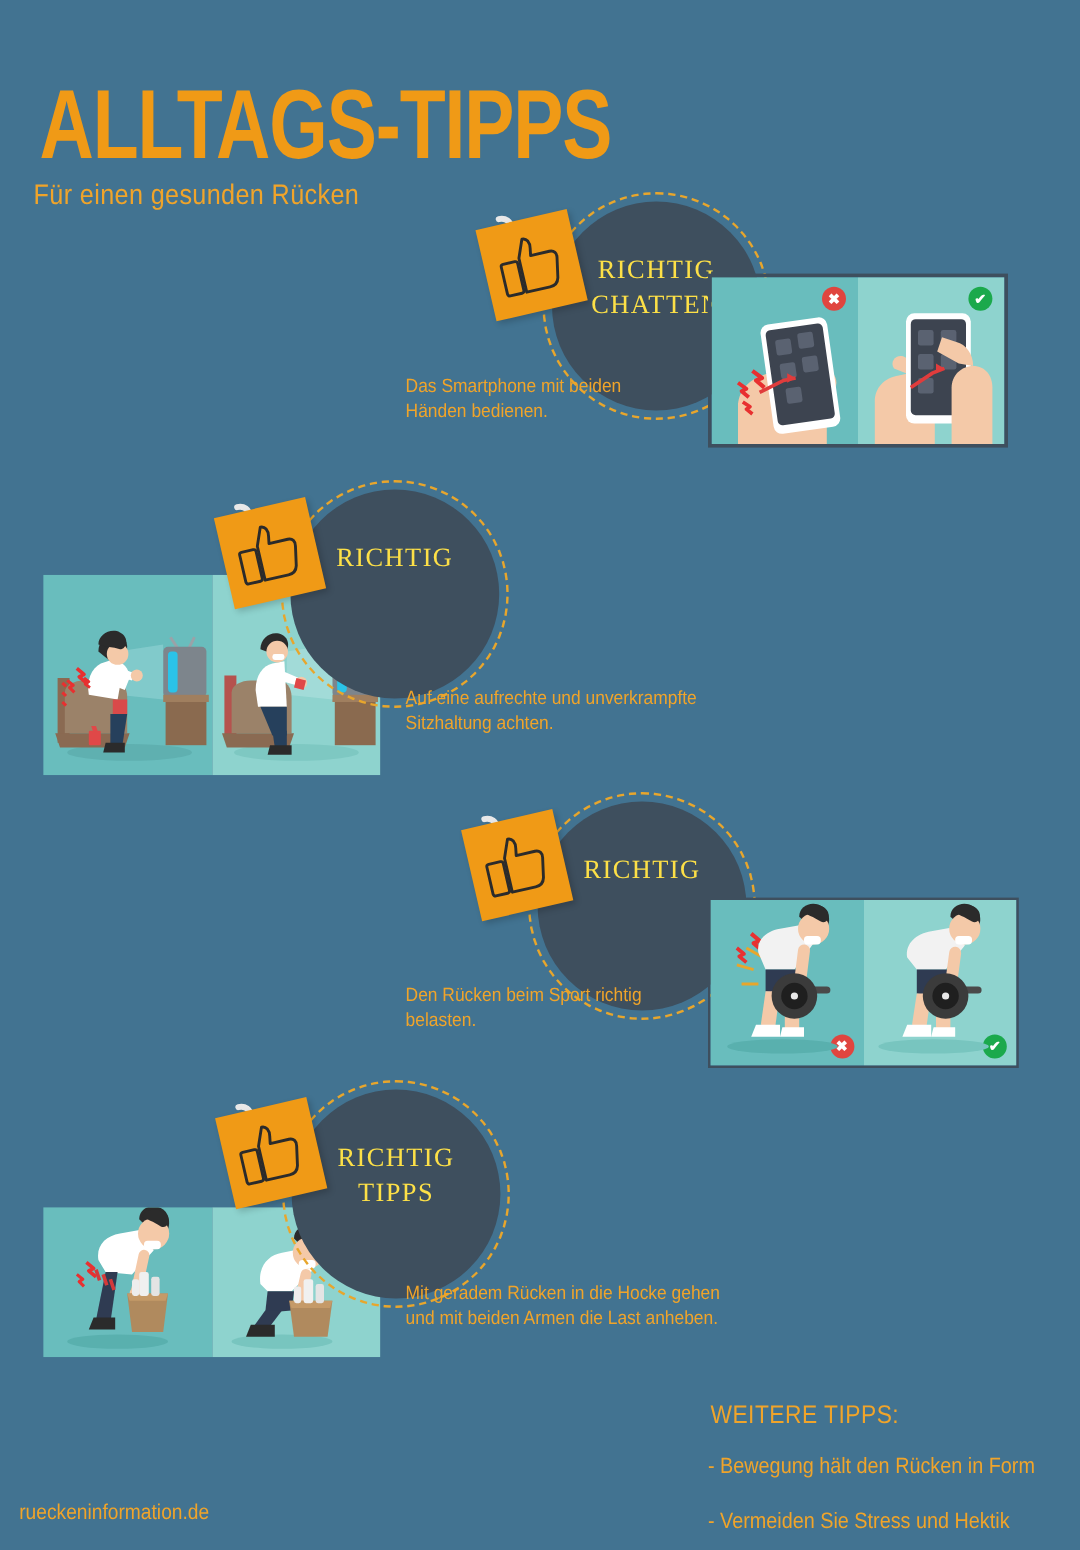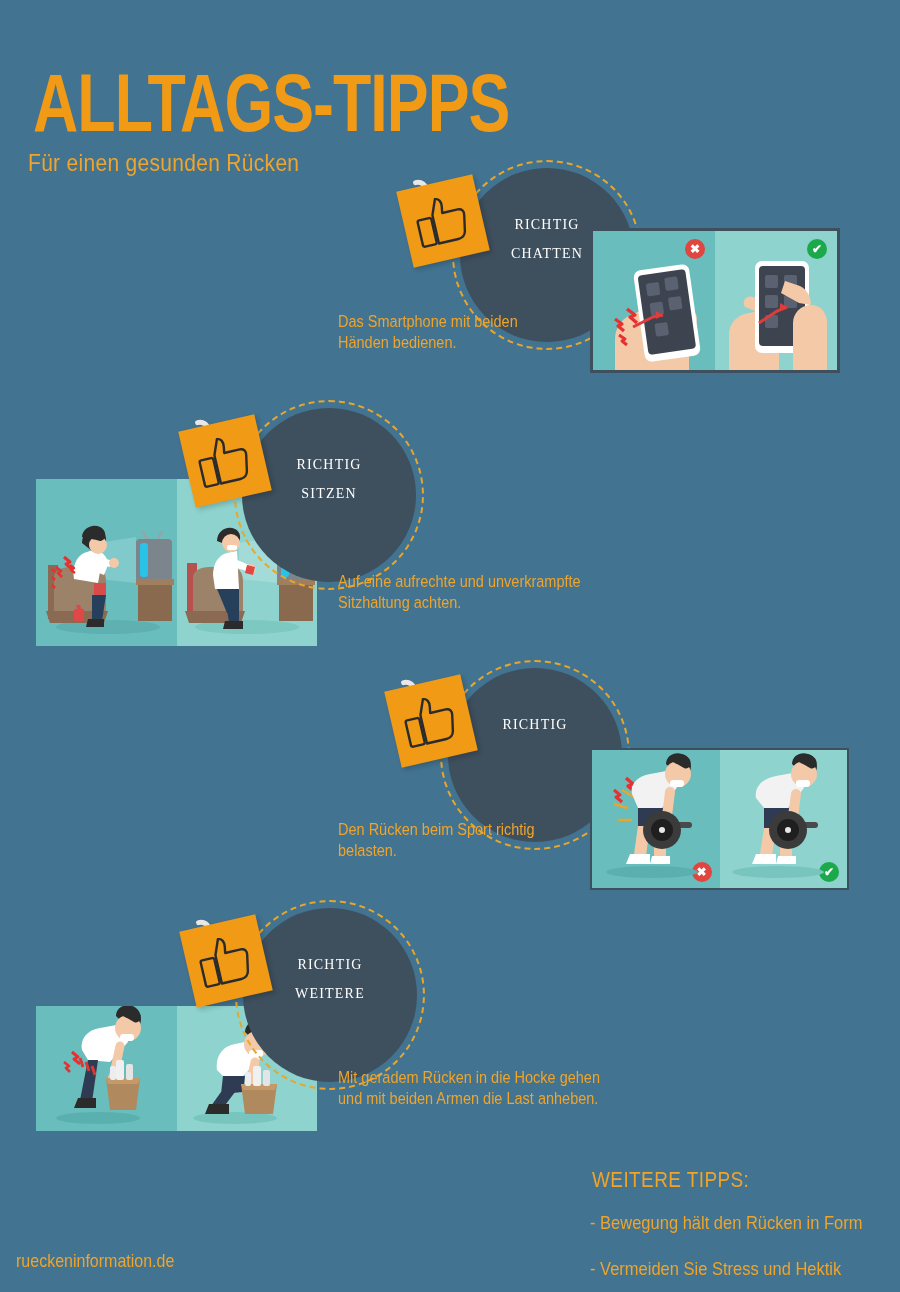--- a/index.html
+++ b/index.html
@@ -35,21 +35,21 @@
     box-sizing:border-box;
   }
   .badge .disc{
     position:absolute;left:8px;top:8px;width:174px;height:174px;
     border-radius:50%;background:#3e4f5e;
   }
   .badge .btxt{
     position:absolute;left:-14px;top:50px;width:218px;
     text-align:center;
     font-family:"Liberation Serif", serif;
-    color:#ffffff;font-size:14px;line-height:29px;
+    color:#fde047;font-size:22px;line-height:29px;
     letter-spacing:1.2px;
   }
   .badge .btxt .l2{display:block;}
   
   .note{
     position:absolute;left:-48px;top:22px;width:78px;height:78px;
     background:#f09a16;transform:rotate(-13deg);
     box-shadow:2px 3px 5px rgba(0,0,0,.18);
   }
   .note svg{position:absolute;left:10px;top:12px;}
@@ -242,21 +242,20 @@
       </svg>
     </div>
     <div class="note">
       <svg width="58" height="52" viewBox="0 0 58 52">
         <path d="M26 4 C30 4 32 8 31 13 L30 19 L46 19 C50 19 52 22 51 26 L48 42 C47 46 44 48 40 48 L20 48 L20 19 Z" fill="none" stroke="#2b2b2b" stroke-width="2.4" stroke-linejoin="round"></path>
         <rect x="4" y="21" width="14" height="27" rx="2" fill="none" stroke="#2b2b2b" stroke-width="2.4"></rect>
       </svg>
     </div>
     <div class="btxt">
       <span>RICHTIG</span>
-      <span class="l2">SITZEN</span>
     </div>
   </div>
 
   <div class="caption" style="left:338px;top:572px;">
     <div>Auf eine aufrechte und unverkrampfte</div>
     <div>Sitzhaltung achten.</div>
   </div>
 
   <div class="badge" style="left:440px;top:660px;">
     <div class="disc"></div>
@@ -386,21 +385,21 @@
       </svg>
     </div>
     <div class="note">
       <svg width="58" height="52" viewBox="0 0 58 52">
         <path d="M26 4 C30 4 32 8 31 13 L30 19 L46 19 C50 19 52 22 51 26 L48 42 C47 46 44 48 40 48 L20 48 L20 19 Z" fill="none" stroke="#2b2b2b" stroke-width="2.4" stroke-linejoin="round"></path>
         <rect x="4" y="21" width="14" height="27" rx="2" fill="none" stroke="#2b2b2b" stroke-width="2.4"></rect>
       </svg>
     </div>
     <div class="btxt">
       <span>RICHTIG</span>
-      <span class="l2">WEITERE</span>
+      <span class="l2">TIPPS</span>
     </div>
   </div>
 
   <div class="caption" style="left:338px;top:1068px;">
     <div>Mit geradem Rücken in die Hocke gehen</div>
     <div>und mit beiden Armen die Last anheben.</div>
   </div>
 
   <div class="more-title">WEITERE TIPPS:</div>
   <div class="more-item" style="left:590px;top:1212px;">- Bewegung hält den Rücken in Form</div>

